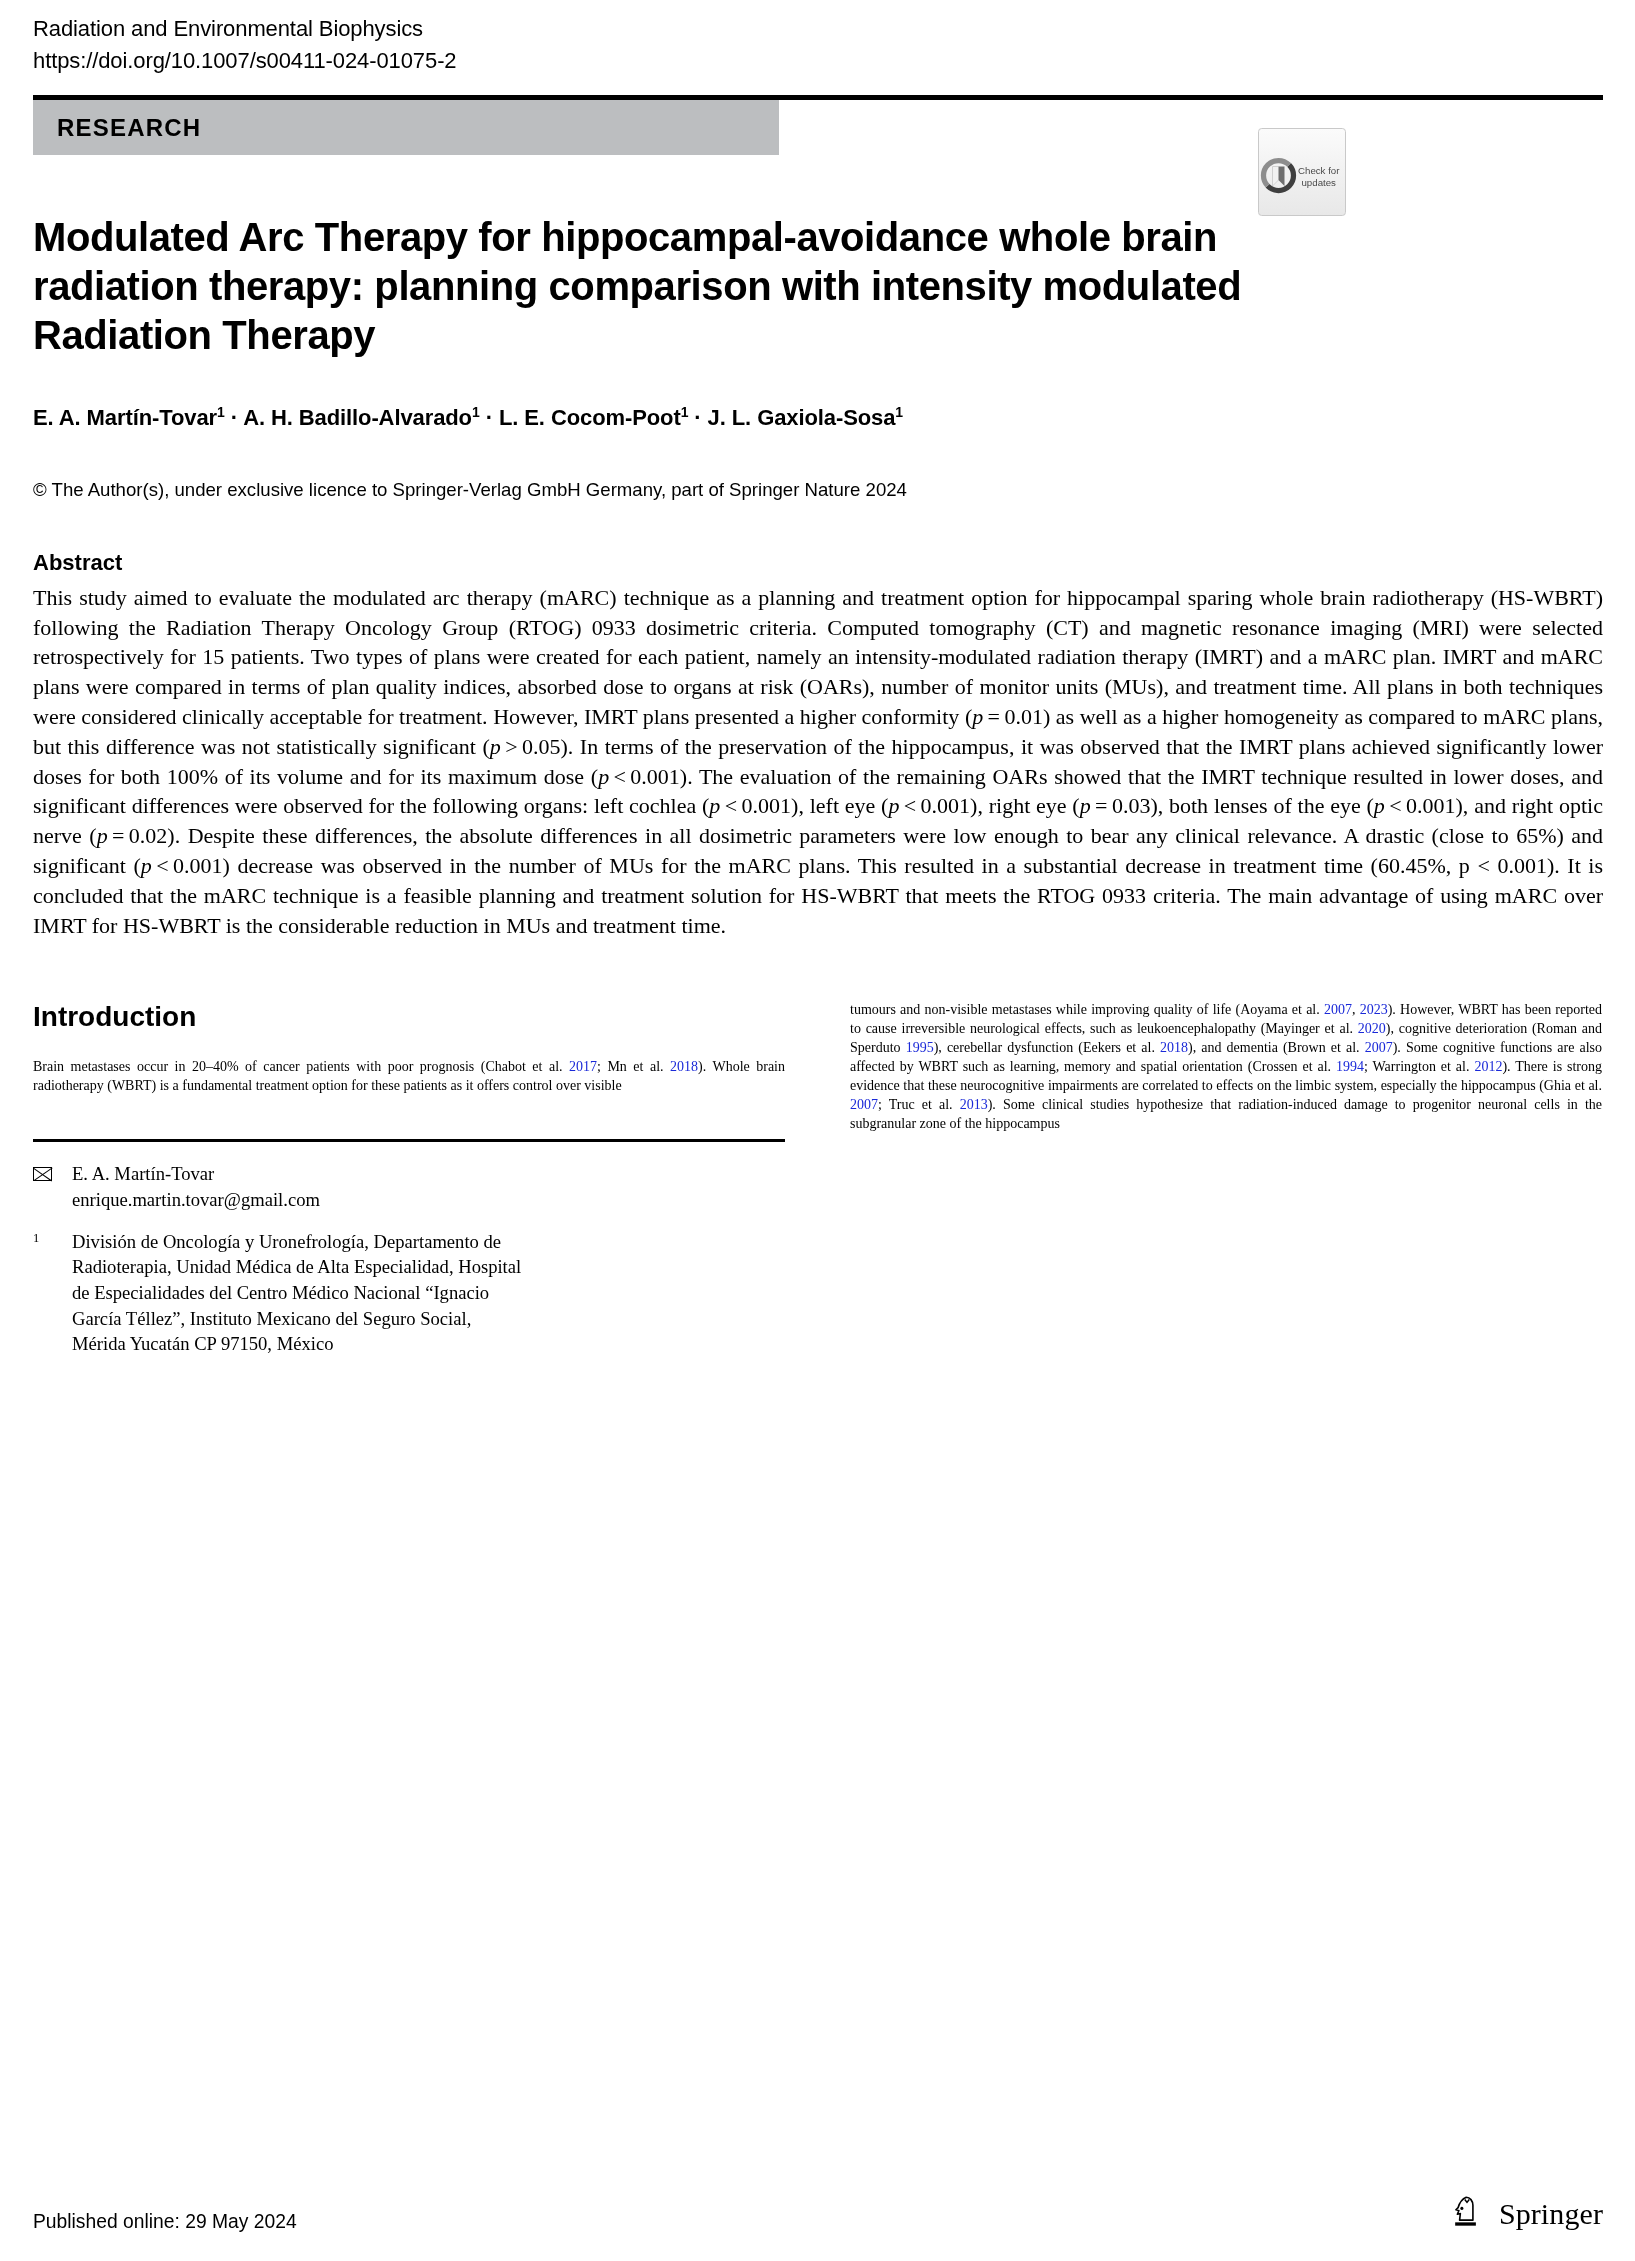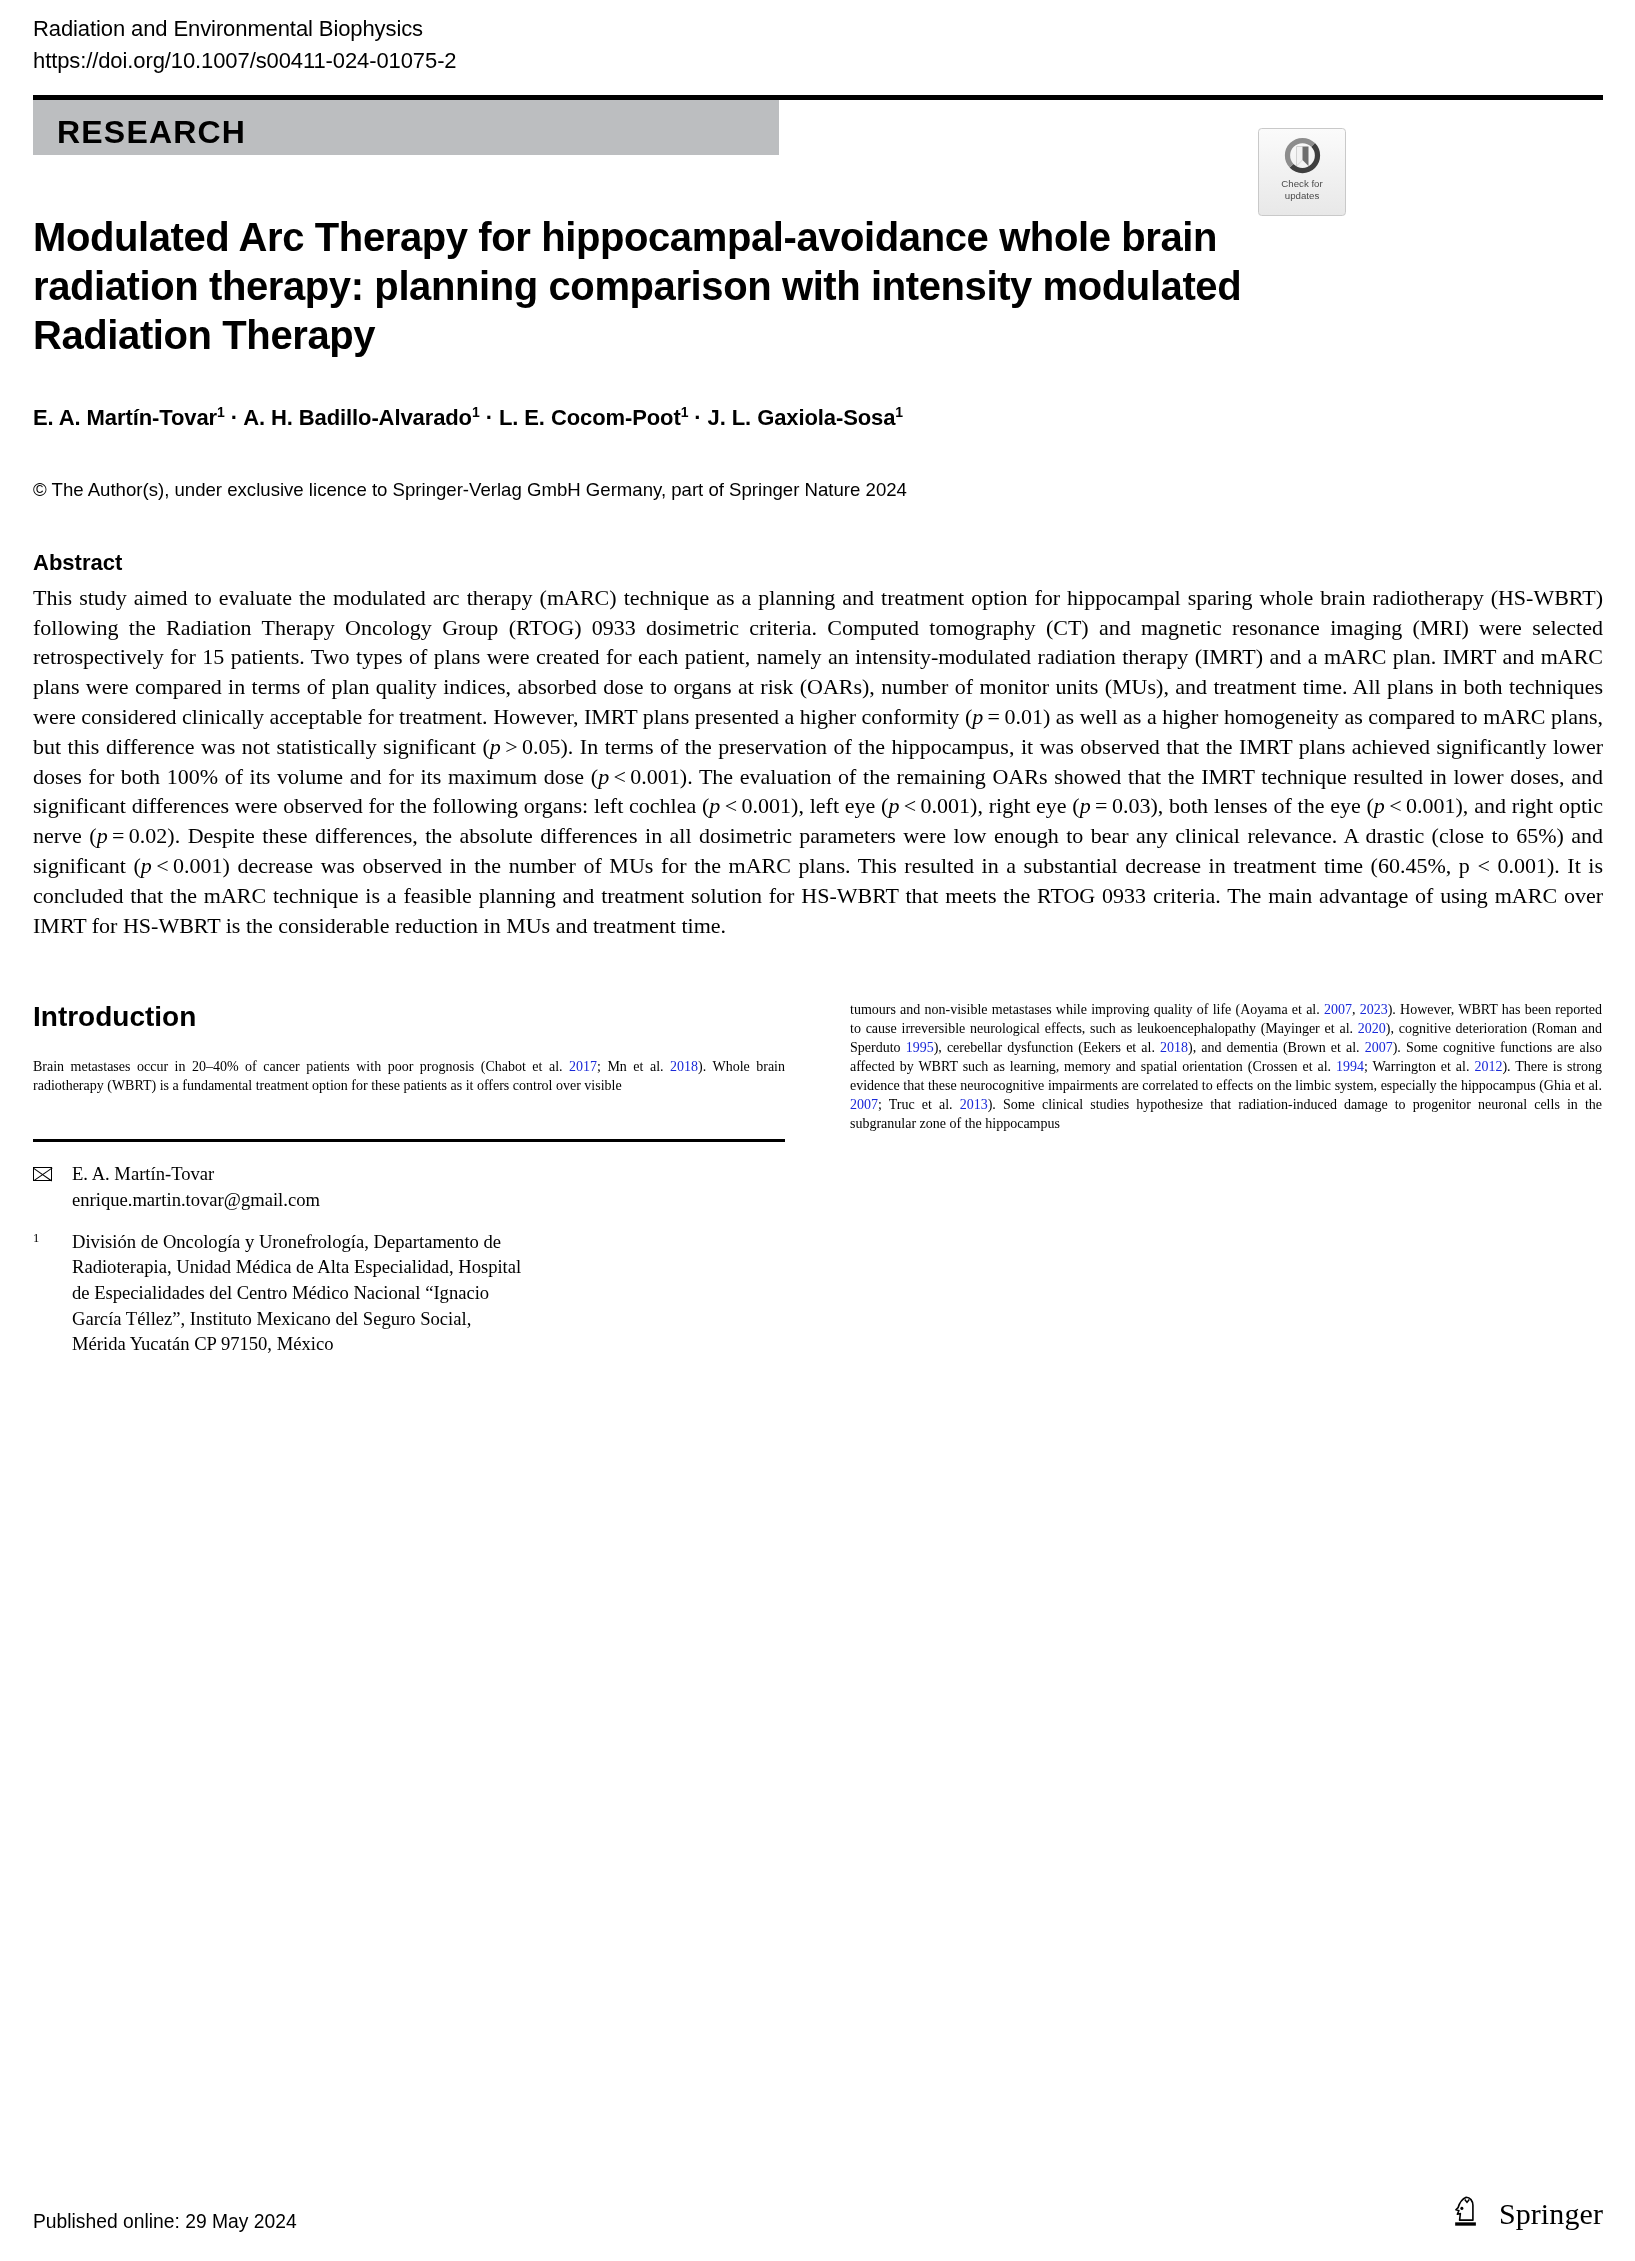--- a/index.html
+++ b/index.html
@@ -58,37 +58,37 @@
     width: 746px;
     height: 55px;
     background: #bcbec0;
   }
   .banner-label {
     position: absolute;
     left: 24px;
     top: 19.3px;
     font-family: "Liberation Sans", sans-serif;
     font-weight: bold;
-    font-size: 32px;
+    font-size: 24px;
     letter-spacing: 1.2px;
   }
 
   
   .crossmark {
     position: absolute;
     right: 60px;
     top: 128px;
     width: 88px;
     height: 88px;
     border: 0.7px solid #c9c9c9;
     border-radius: 3.7px;
     background: linear-gradient(180deg,#fbfbfb 0%,#e8e8e8 100%);
     box-sizing: border-box;
     display: flex;
-    flex-direction: column;
+    flex-direction: row;
     align-items: center;
     justify-content: flex-start;
     padding-top: 6.7px;
   }
   .crossmark-mark {
     position: relative;
     width: 39px;
     height: 39px;
   }
   .crossmark-label {

